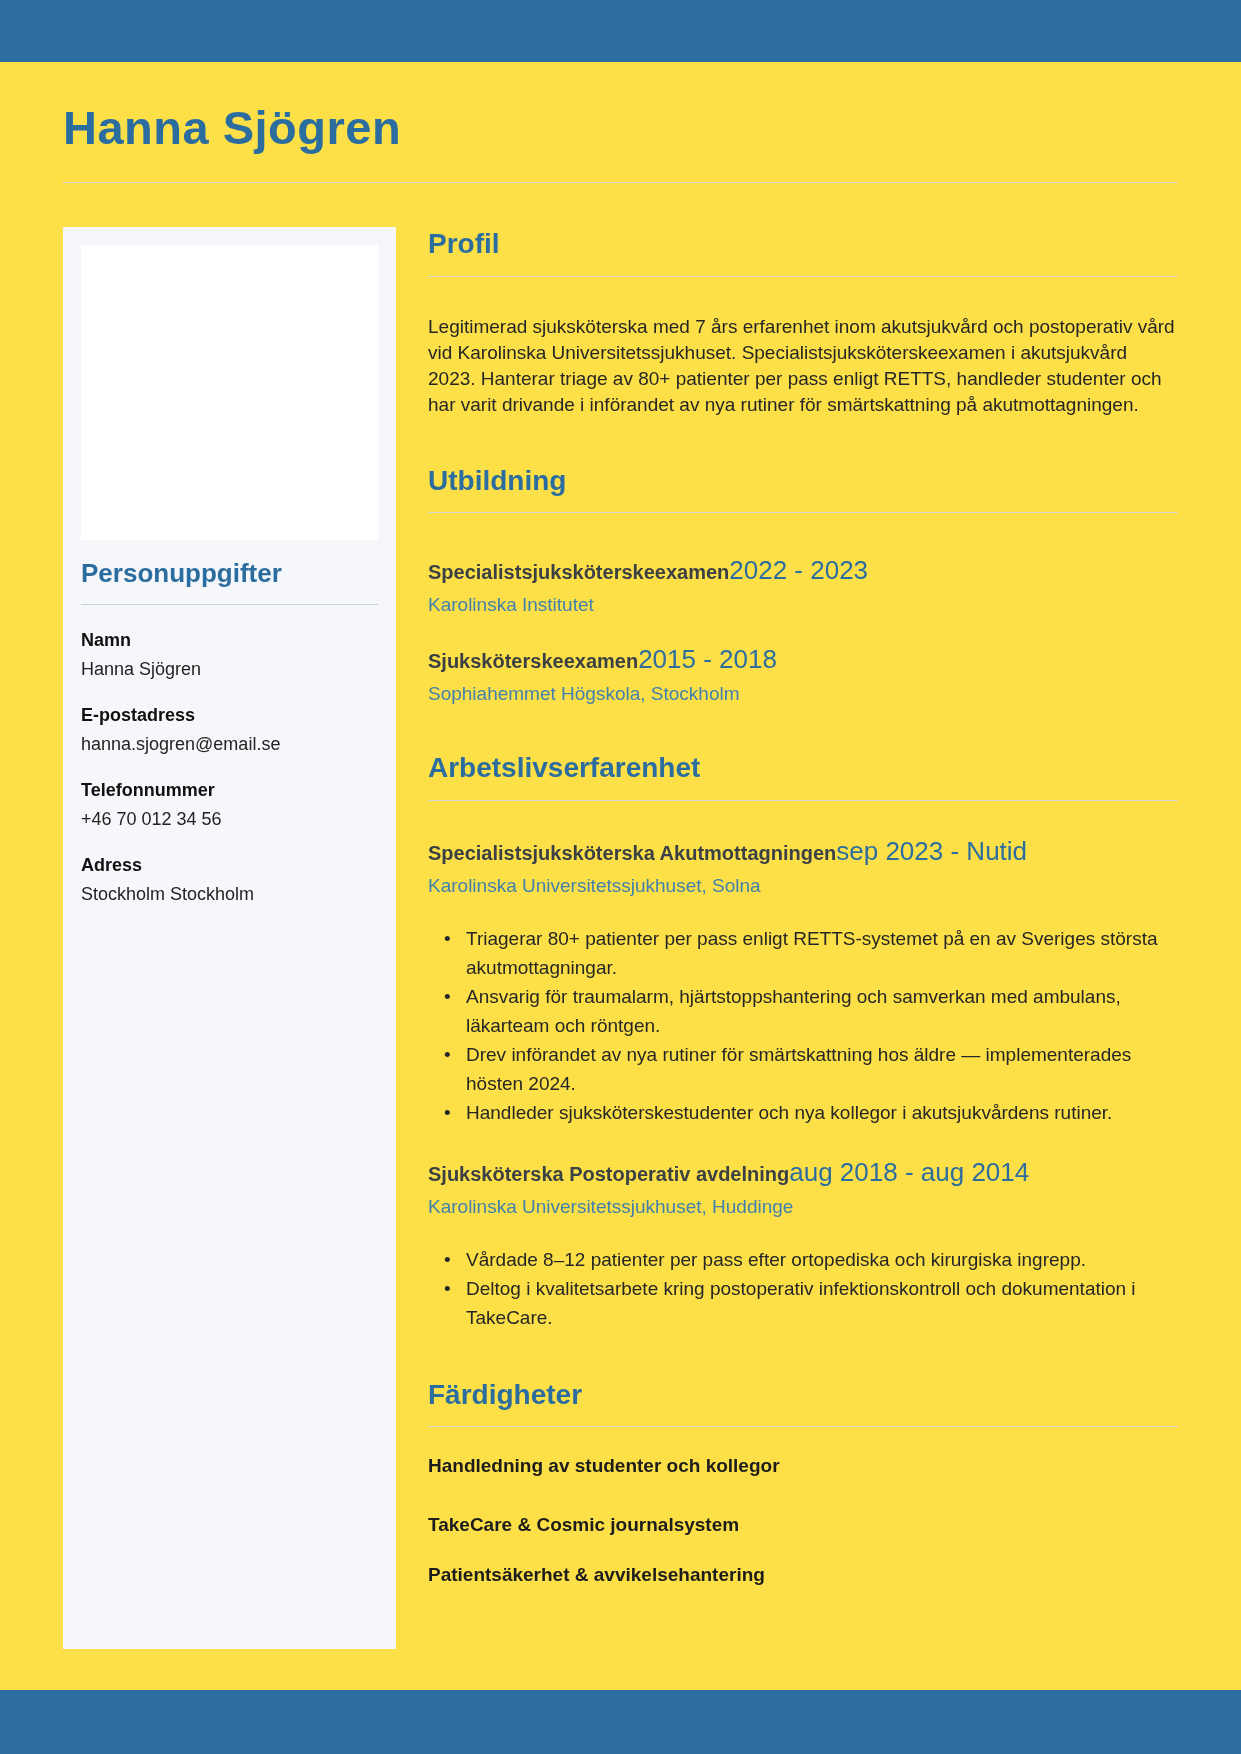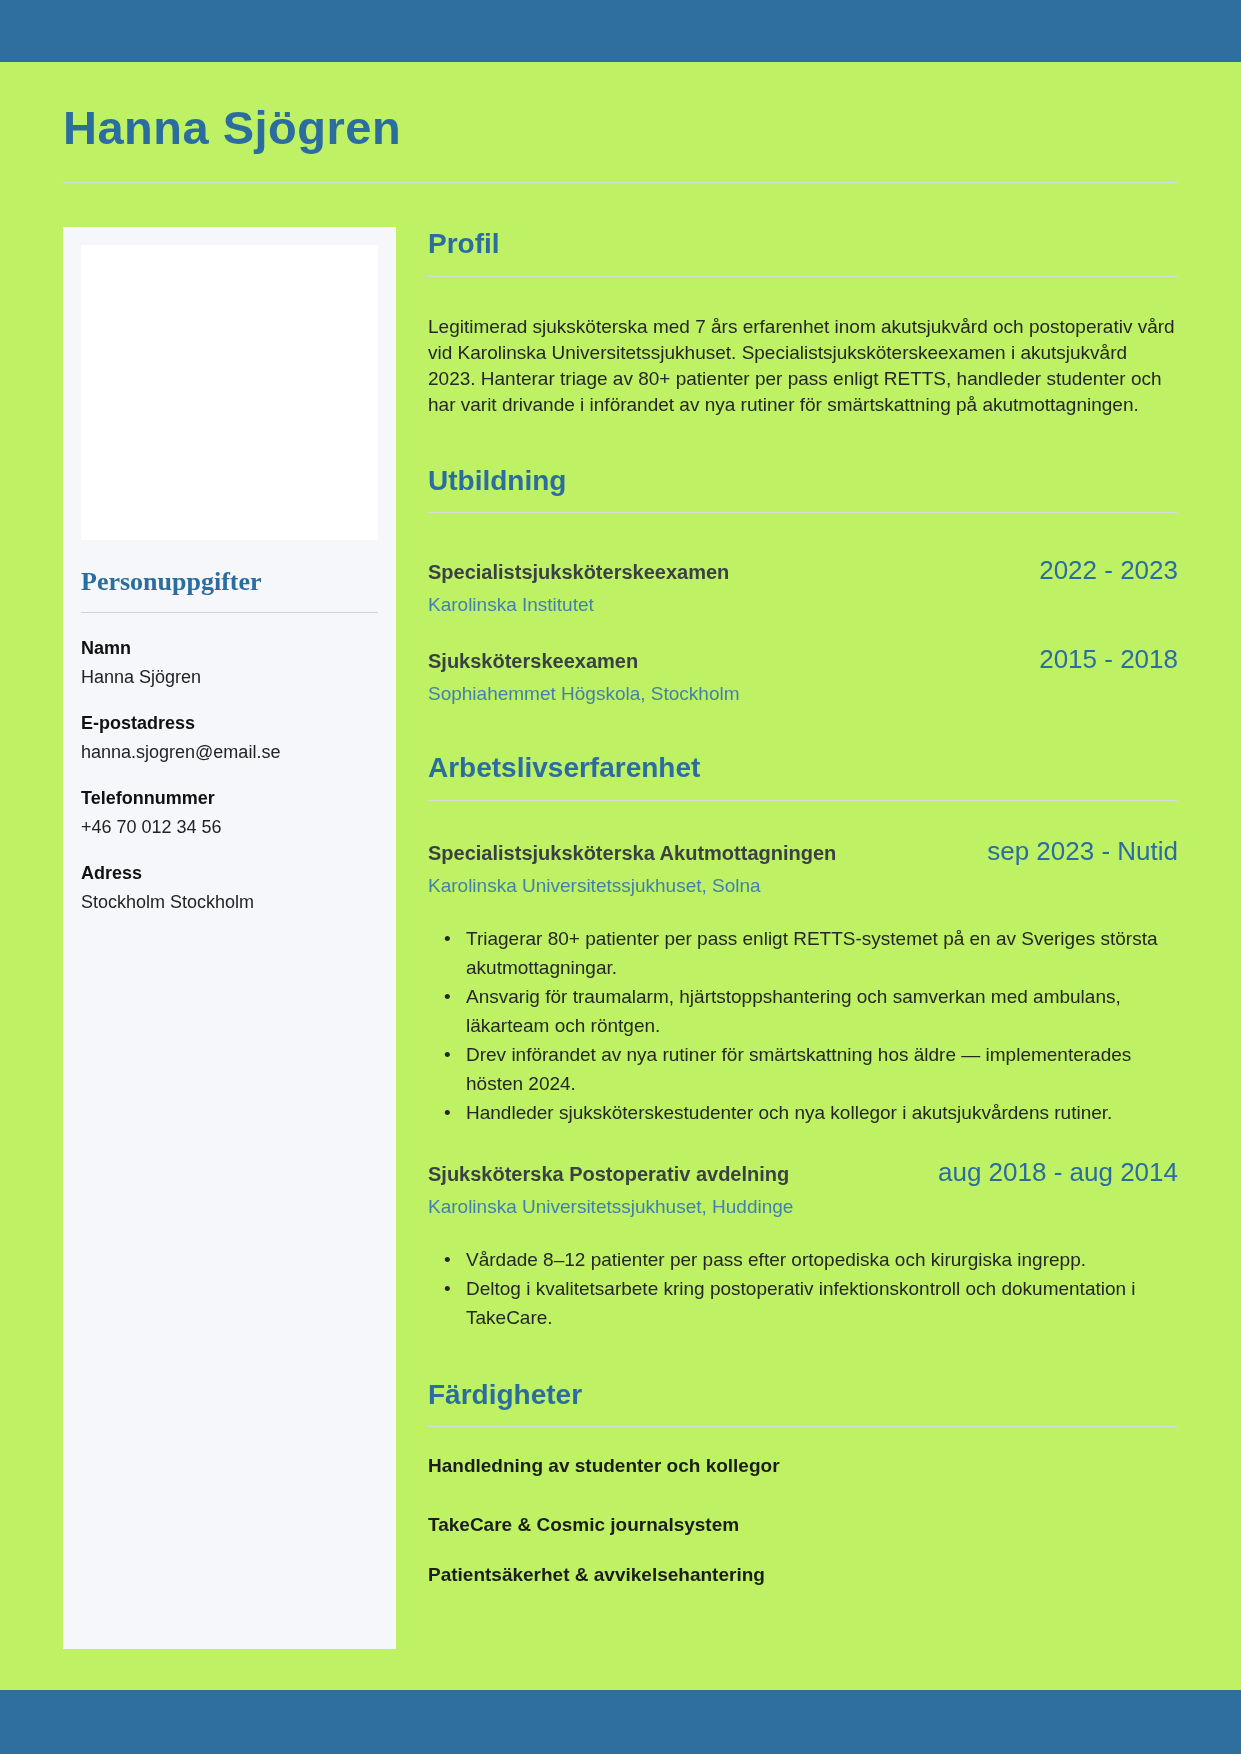--- a/index.html
+++ b/index.html
@@ -1,52 +1,52 @@
 <!DOCTYPE html>
 <html lang="sv"><head>
 <meta charset="utf-8">
 <style>
   * { margin:0; padding:0; box-sizing:border-box; }
   html,body { background:#ffffff; }
   body { font-family:"Liberation Sans","DejaVu Sans",sans-serif; }
   .page {
-    position:relative; width:1241px; height:1754px; background:#bef264;
+    position:relative; width:1241px; height:1754px; background:#fde047;
     overflow:hidden; margin:0 auto;
   }
   .topbar { height:62px; background:#2e6f9f; }
   .footerbar { position:absolute; left:0; bottom:0; width:100%; height:64px; background:#2e6f9f; }
 
   .header { padding:0 63px; }
   .cv-name { margin-top:38px; font-size:47px; font-weight:bold; color:#2c6da0; letter-spacing:.5px; }
   .header-rule { margin-top:27px; border-top:1px solid #d9d9d9; }
 
   .content { display:flex; padding:0 63px; margin-top:44px; gap:32px; }
 
   
   .sidebar {
     width:333px; min-height:1422px; background:#f5f7fa; padding:18px; flex:none;
   }
   .photo { width:100%; height:295px; background:#ffffff; }
-  .side-title { margin-top:27px; font-size:26px; font-weight:bold; color:#2c6da0;font-family:Liberation Serif, serif; }
+  .side-title { margin-top:18px; font-size:26px; font-weight:bold; color:#2c6da0; }
   .side-rule { margin-top:15px; border-top:1px solid #ccd2d9; }
   .field { margin-top:25px; }
   .field-label { font-size:18px; font-weight:bold; color:#111111; }
   .field-value { margin-top:8px; font-size:18px; color:#232323; }
 
   
   .main { flex:1; min-width:0; }
   .section-title { font-size:28px; font-weight:bold; color:#2c6da0; line-height:1.2; }
   .section-rule { margin-top:15px; border-top:1px solid #d9d9d9; }
   .mt-section { margin-top:46px; }
 
   .profile-text { margin-top:37px; font-size:19px; line-height:26px; color:#262626; }
 
   .entry { margin-top:42px; }
   .entry + .entry { margin-top:28px; }
-  .entry-row { display:flex; justify-content:space-between; align-items:baseline; }
+  .entry-row { display:flex; justify-content:flex-start; align-items:baseline; }
   .entry-title { font-size:20px; font-weight:bold; color:#3b4045; }
   .entry-period { font-size:26px; font-weight:normal; color:#2c6da0; white-space:nowrap; }
   .entry-org { margin-top:8px; font-size:19px; color:#4381ad; }
 
   .job { margin-top:35px; }
   .job-bullets { margin-top:27px; list-style:none; }
   .job-bullets li {
     position:relative; padding-left:38px; font-size:19px; line-height:29px; color:#262626;
   }
   .job-bullets li::before {

